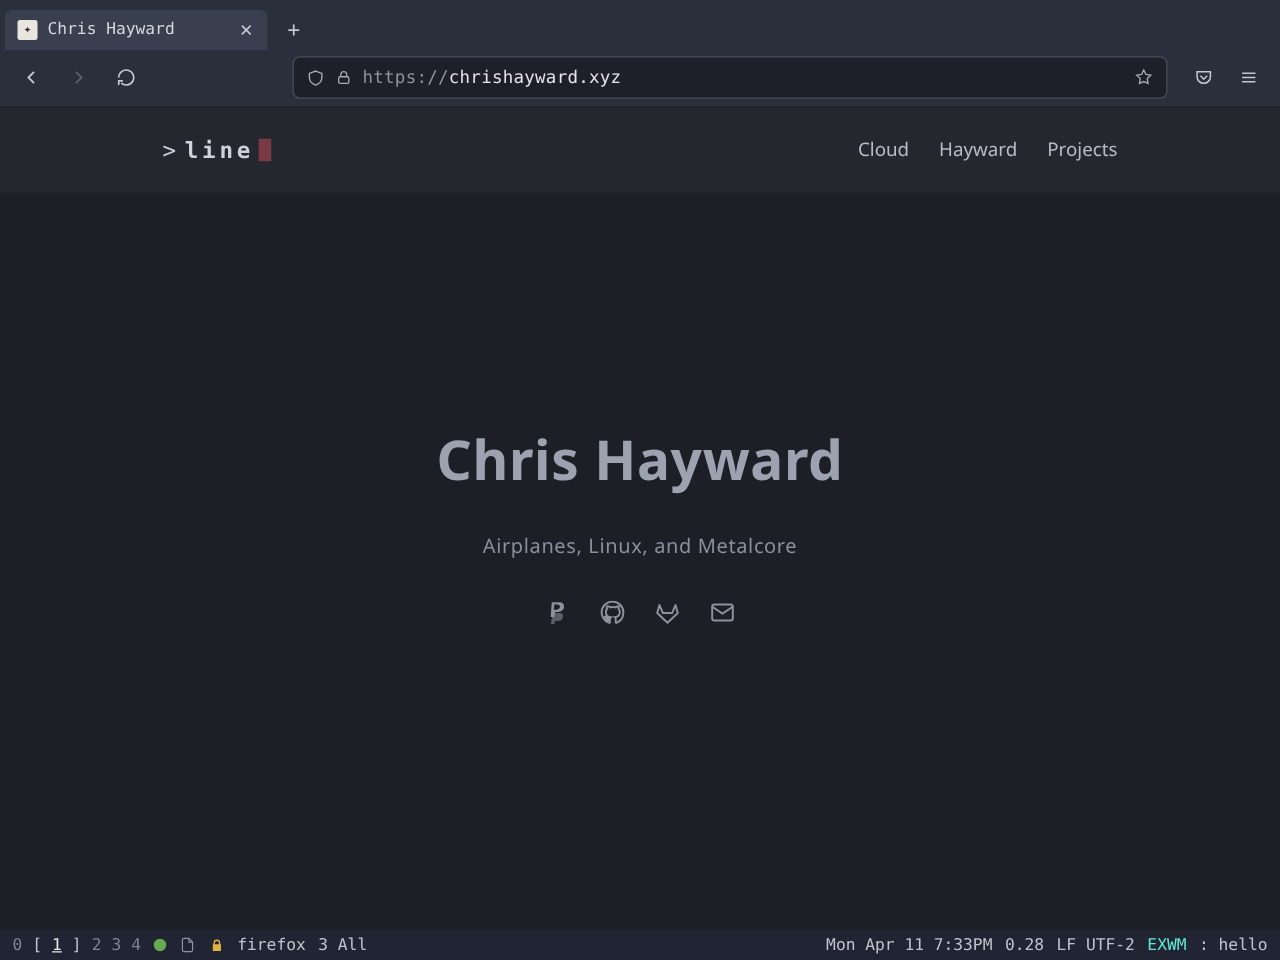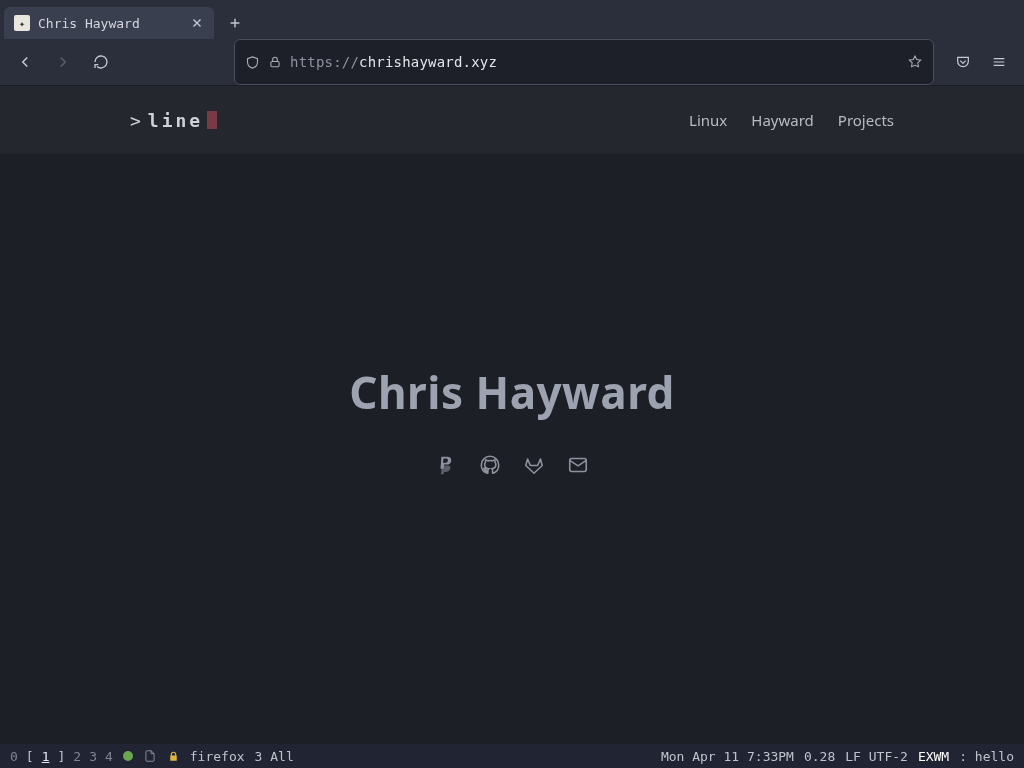--- a/index.html
+++ b/index.html
@@ -65,21 +65,21 @@
   }
   .tbtn {
     width: 30px; height: 30px;
     display: flex; align-items: center; justify-content: center;
     color: #c7c9d1;
     border-radius: 4px;
   }
   .tbtn.disabled { color: #5a5f6c; }
   .urlbar {
     flex: 1;
-    height: 46px;
+    height: 34px;
     background: #1d2029;
     border: 1px solid #4a4f5f;
     border-radius: 6px;
     display: flex;
     align-items: center;
     padding: 0 10px;
     gap: 8px;
     font-size: 14px;
     max-width: 700px;
     margin-left: 110px;
@@ -173,21 +173,21 @@
     gap: 10px;
     white-space: nowrap;
   }
   .ws { display:flex; gap:8px; }
   .ws span { color:#7f8491; }
   .ws .bracket { color:#c0c3cc; }
   .ws .active { color:#e6e8ee; text-decoration: underline; }
   .dot { width:10px;height:10px;border-radius:50%;background:#6aa84f;display:inline-block; }
   .lock { color:#e0b341; }
   .ml-right { margin-left: auto; display:flex; gap:10px;align-items:center; }
-  .exwm { color:#ffffff; }
+  .exwm { color:#5eead4; }
   svg { display:block; }
 </style>
 </head>
 <body>
 
 <div class="chrome">
 
   <div class="tabstrip">
     <div class="tab">
       <span class="favicon">✦</span>
@@ -263,28 +263,29 @@
 
 <div class="page">
 
   <div class="page-header">
     <div class="logo">
       <span class="prompt">&gt;</span>
       <span>line</span>
       <span class="cursor"></span>
     </div>
     <nav class="nav">
-      <a>Linux</a>
+      <a>Cloud</a>
       <a>Hayward</a>
       <a>Projects</a>
     </nav>
   </div>
 
   <div class="hero">
     <h1>Chris Hayward</h1>
+    <div class="tagline">Airplanes, Linux, and Metalcore</div>
     <div class="social">
       <a class="icon">
         <svg viewBox="0 0 24 24" fill="currentColor">
             <path d="M7 3h6.2c3 0 4.9 1.5 4.5 4.5-.3 2.4-2.3 4-5 4H10l-.8 4.5H6L7 3zm2.3 2-.6 4.5h2.6c1.5 0 2.6-.8 2.8-2.2.2-1.6-.8-2.3-2.3-2.3H9.3z"></path>
             <path d="M9.8 12.5h3.7c2.6 0 3.6 1.3 3.3 3.4-.3 2.1-2 3.6-4.5 3.6h-2.5L9.3 22H6.3l1-6.5.4-3h2.1z" opacity="0.55"></path>
           </svg>
       </a>
       <a class="icon">
         <svg viewBox="0 0 24 24" fill="none" stroke="currentColor" stroke-width="1.7">
             <path d="M12 2.5A9.5 9.5 0 0 0 2.5 12c0 4.2 2.7 7.8 6.5 9 .5.1.7-.2.7-.5v-1.8c-2.6.6-3.2-1.1-3.2-1.1-.4-1.1-1.1-1.4-1.1-1.4-.9-.6.1-.6.1-.6 1 .1 1.5 1 1.5 1 .9 1.5 2.3 1.1 2.9.8.1-.6.3-1.1.6-1.3-2.1-.2-4.3-1-4.3-4.6 0-1 .4-1.9 1-2.5-.1-.2-.4-1.2.1-2.5 0 0 .8-.3 2.6 1a9 9 0 0 1 4.8 0c1.8-1.2 2.6-1 2.6-1 .5 1.3.2 2.3.1 2.5.6.7 1 1.5 1 2.5 0 3.6-2.2 4.3-4.3 4.6.4.3.7.9.7 1.8v2.6c0 .3.2.6.7.5A9.5 9.5 0 0 0 21.5 12 9.5 9.5 0 0 0 12 2.5z"></path>

